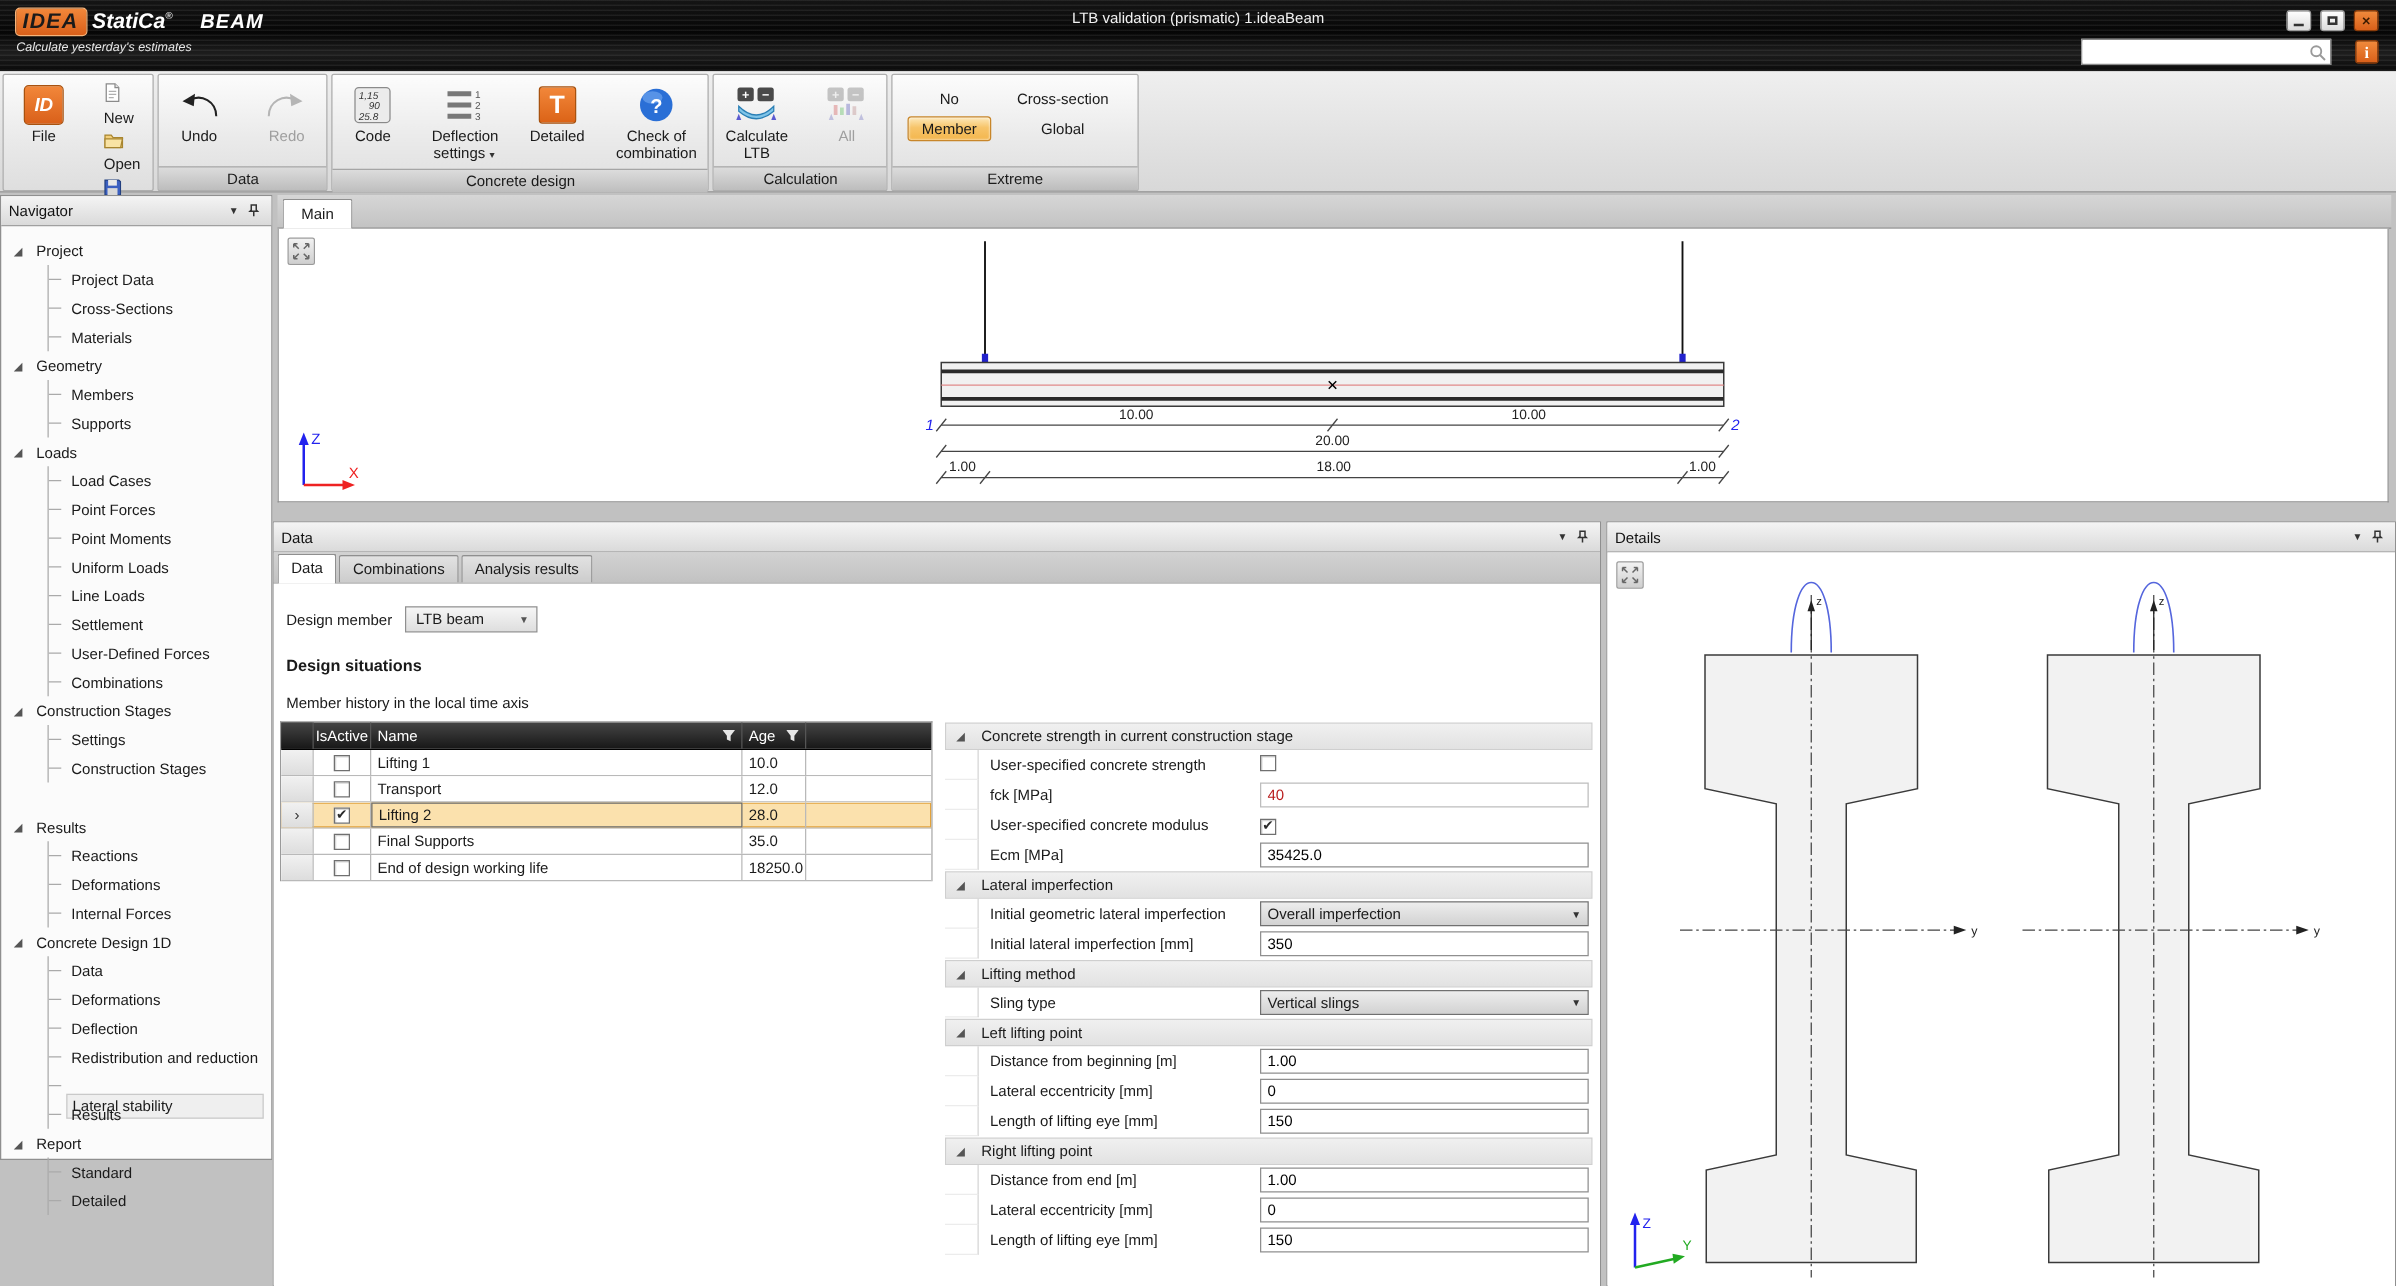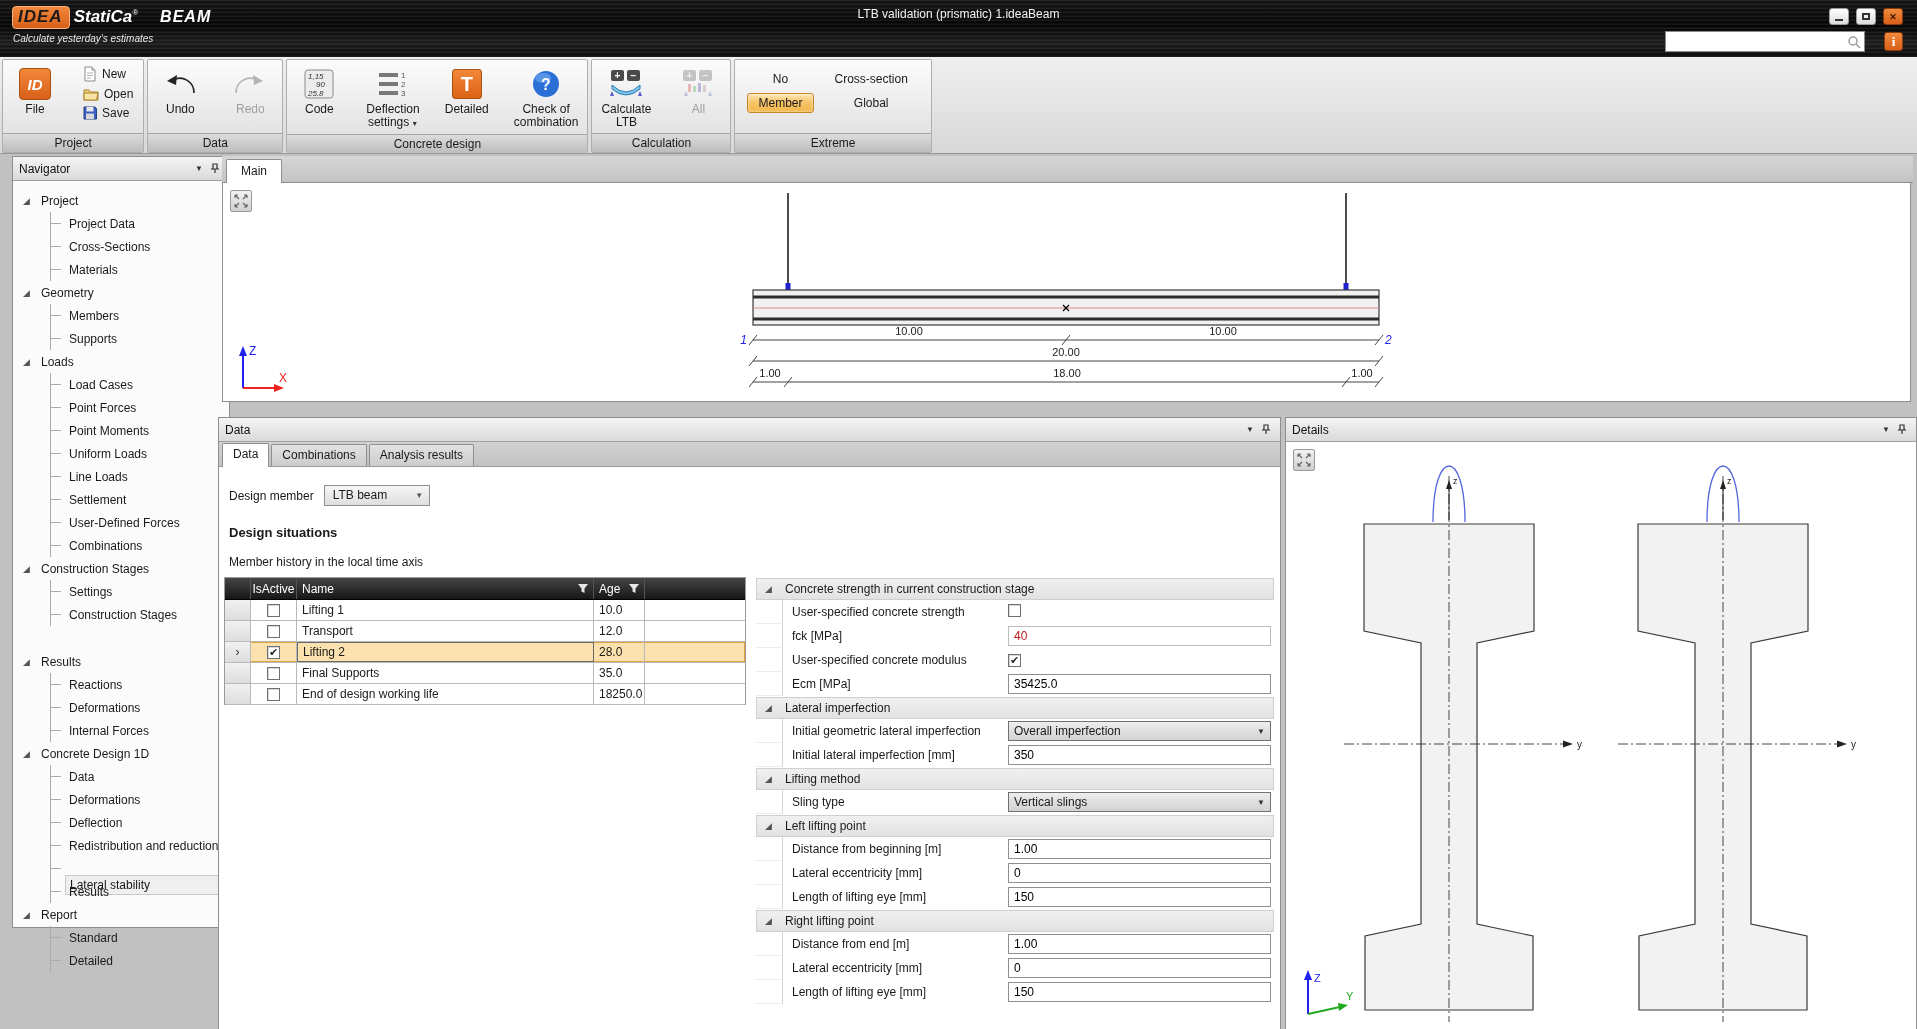--- a/index.html
+++ b/index.html
@@ -34,37 +34,37 @@
 
   
   .ribbon { position:absolute; left:0; top:57px; width:1917px; height:97px; background:linear-gradient(#efefef,#d8d8d8); border-bottom:1px solid #979797; padding:2px 0 0 2px; display:flex; gap:3px; }
   .rgroup { border:1px solid #aeaeae; background:linear-gradient(#fcfcfc,#eaeaea 55%,#dedede); display:flex; flex-direction:column; border-radius:2px; }
   .rgroup-body { flex:1; display:flex; align-items:flex-start; padding:3px 4px 0 4px; gap:14px; }
   .rgroup-label { height:19px; background:linear-gradient(#dcdcdc,#bdbdbd); border-top:1px solid #a5a5a5; text-align:center; font-size:12px; color:#1a1a1a; line-height:18px; padding:0 8px; }
   .rbtn { display:flex; flex-direction:column; align-items:center; justify-content:flex-start; padding:3px 4px; min-width:56px; border:1px solid transparent; border-radius:2px; text-align:center; line-height:13px; color:#1a1a1a; }
   .rbtn .ricon { height:34px; display:flex; align-items:center; justify-content:center; margin-bottom:2px; }
   .rbtn.disabled { color:#9f9f9f; }
   .smallbtns { display:flex; flex-direction:column; gap:3px; padding:2px 2px; }
-  .sbtn { display:flex; align-items:center; gap:5px; padding:1px 4px; font-size:12px; }
+  .sbtn { display:flex; align-items:flex-start; gap:5px; padding:1px 4px; font-size:12px;flex-direction:column; }
   .icon-file { width:32px; height:32px; background:linear-gradient(#f2873a,#d9601a); border:1px solid #a8520f; border-radius:4px;
     color:#fff; font-weight:bold; font-style:italic; font-size:15px; display:flex; align-items:center; justify-content:center; }
   .detailed-box { width:30px; height:30px; background:linear-gradient(#f2873a,#db6317); border-radius:3px; color:#fff; font-weight:bold; font-size:20px; display:flex; align-items:center; justify-content:center; border:1px solid #a8520f; }
   .extreme-grid { display:grid; grid-template-columns:auto auto; gap:4px 10px; padding:6px 8px; align-items:center; }
   .xbtn { padding:2px 10px; border:1px solid transparent; border-radius:3px; text-align:center; }
   .xbtn.active { background:linear-gradient(#fde8b8,#f7c469 45%,#f3b64d); border-color:#c8862a; box-shadow:inset 0 0 2px #fff; }
   .ddm { font-size:7px; color:#333; margin-left:2px; }
 
   
   .panel { position:absolute; background:#fff; border:1px solid #8f8f8f; }
   .panel-hdr { height:24px; background:linear-gradient(#f4f4f4,#dadada); border-bottom:1px solid #a0a0a0; display:flex; align-items:center; padding:0 6px; font-size:12px; color:#111; }
   .panel-hdr .spacer { flex:1; }
   .hdr-ico { width:16px; height:16px; display:flex; align-items:center; justify-content:center; color:#333; font-size:8px; }
 
   
-  .navigator { left:12px; top:156px; width:218px; height:772px; background:#fbfbfb; }
+  .navigator { left:0; top:156px; width:218px; height:772px; background:#fbfbfb; }
   .tree { padding:8px 0 0 0; }
   .tgroup-row { height:23px; display:flex; align-items:center; padding-left:10px; gap:8px; }
   .tri { color:#555; font-size:9px; width:10px; }
   .tchildren { margin-left:37px; border-left:1px solid #aaa; }
   .tchild { height:23px; display:flex; align-items:center; position:relative; padding-left:14px; margin-right:6px; }
   .tchild::before { content:""; position:absolute; left:0; top:11px; width:10px; height:1px; background:#aaa; }
   .tchild .tlabel { flex:1; padding:2px 4px; }
   .tchild.selected .tlabel { background:#efefef; border:1px solid #c9c9c9;margin-top:32px; }
   .tspacer { height:24px; }
 

